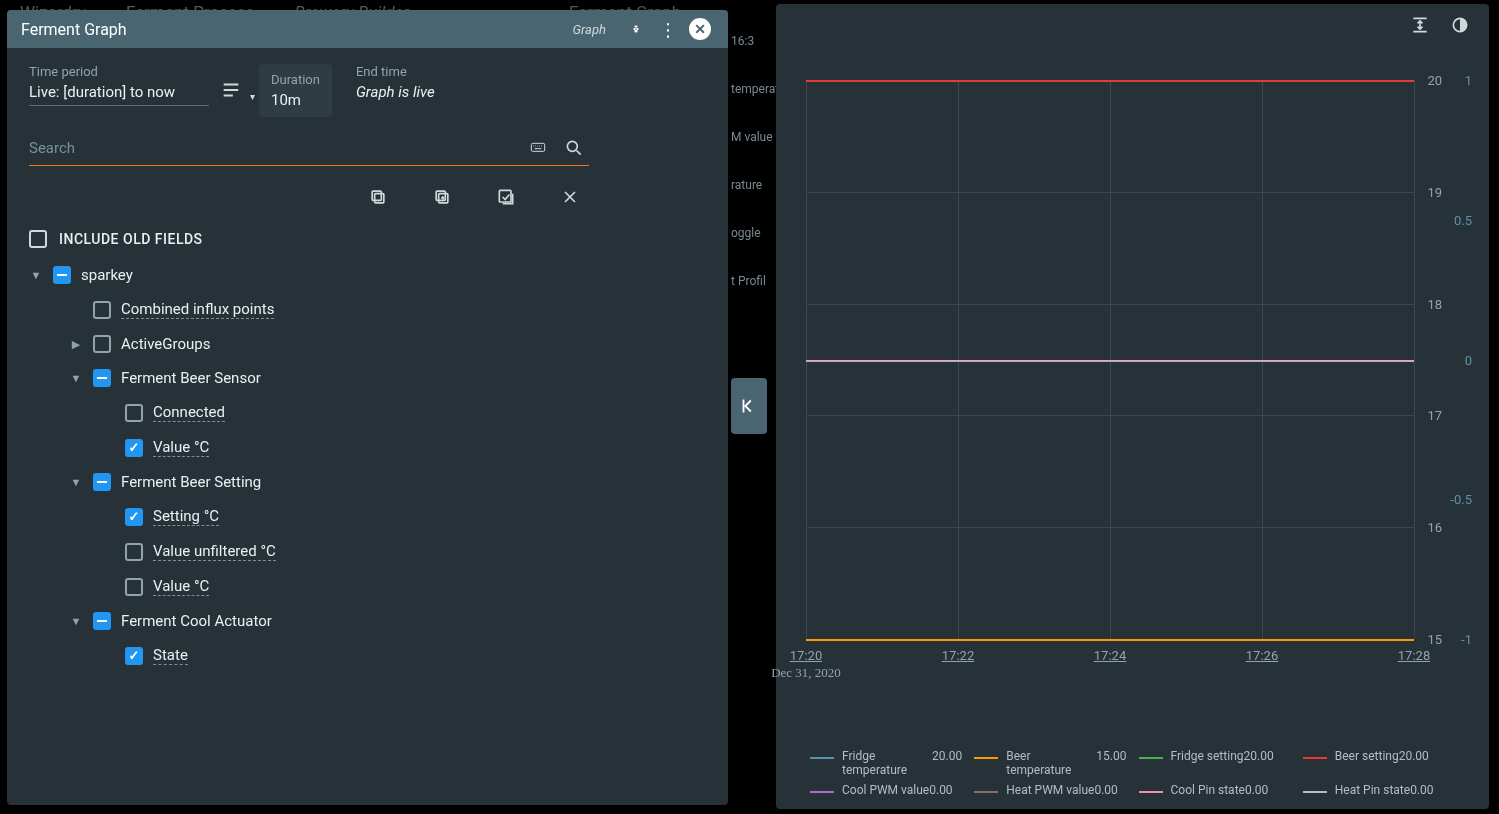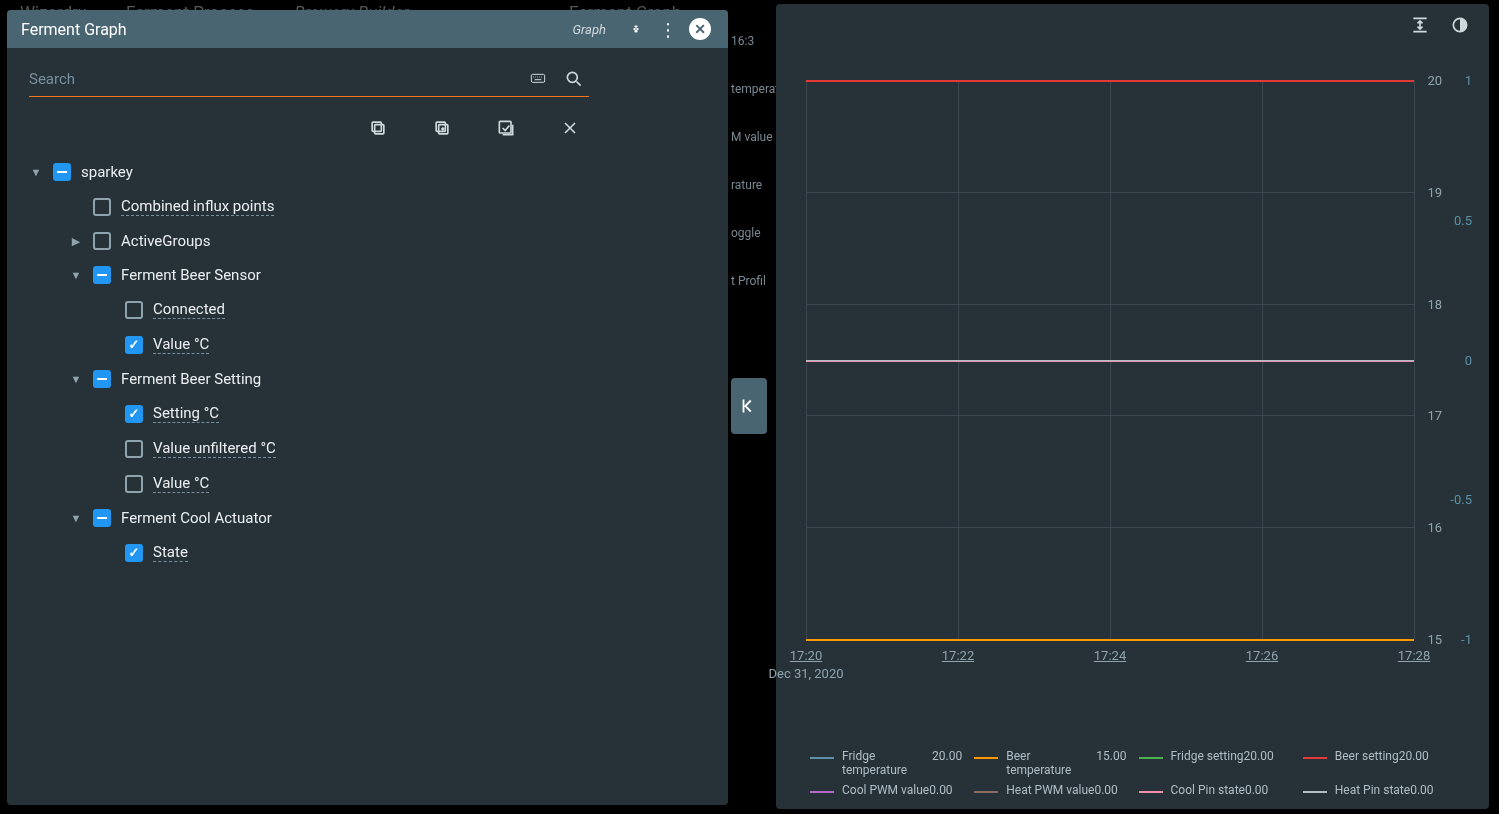--- a/index.html
+++ b/index.html
@@ -114,20 +114,41 @@
           <path d="M7 14l5-5 5 5M7 10l5 5 5-5" stroke="#fff" stroke-width="2" fill="none" transform="rotate(90 12 12)"></path>
         </svg>
     </div>
     <div class="ico" style="font-size:18px;color:#fff">⋮</div>
     <div class="ico">
         <div class="close-circ">✕</div>
       </div>
   </div>
 
   <div class="panel-body">
+    <div class="config-row">
+      <div class="period-wrap">
+        <div class="field" style="width:180px">
+          <div class="lab">Time period</div>
+          <div class="val">Live: [duration] to now</div>
+        </div>
+        <div class="icon-dropdown">
+          <svg viewBox="0 0 24 24">
+              <path d="M4 6h16M4 12h16M4 18h10" stroke="#cfd8dc" stroke-width="2"></path>
+            </svg>
+        </div>
+      </div>
+      <div class="duration-box">
+        <div class="lab">Duration</div>
+        <div class="val">10m</div>
+      </div>
+      <div class="field" style="margin-left:12px">
+        <div class="lab">End time</div>
+        <div class="val it">Graph is live</div>
+      </div>
+    </div>
 
     <div class="search-row" style="width:560px">
       <input placeholder="Search" style="">
       <div class="seg">
         <svg viewBox="0 0 24 24" width="22" height="16">
             <rect x="2" y="5" width="20" height="12" rx="2" stroke="#cfd8dc" fill="none" stroke-width="1.5"></rect>
             <path d="M5 9h1M8 9h1M11 9h1M14 9h1M17 9h1M7 13h10" stroke="#cfd8dc" stroke-width="1.5"></path>
           </svg>
       </div>
       <div class="seg">
@@ -159,20 +180,24 @@
             <path d="M20 8v12H8"></path>
           </svg>
         </div>
       <div class="tb">
           <svg viewBox="0 0 24 24">
             <path d="M6 6l12 12M18 6L6 18"></path>
           </svg>
         </div>
     </div>
 
+    <div class="check-row">
+      <span class="cb empty" style="width:18px;height:18px;border:2px solid #cfd8dc;border-radius:3px;display:inline-block"></span>
+      <span class="lab">INCLUDE OLD FIELDS</span>
+    </div>
 
     <div class="tree">
       <div class="tree-node tree-indent0">
         <span class="caret">▼</span>
         <span class="cb partial"></span>
         <span class="txt">sparkey</span>
       </div>
       <div id="tree-items">
           <div class="tree-node tree-indent1">
             <span class="caret" style="visibility: hidden;"></span>
@@ -278,21 +303,21 @@
         <div class="y1-label" style="right: -28px; top: 20%;">19</div>
         <div class="grid-h" style="top: 0%;"></div>
         <div class="y1-label" style="right: -28px; top: 0%;">20</div>
         <div class="y2-label" style="right: -58px; top: 100%;">-1</div>
         <div class="y2-label" style="right: -58px; top: 75%;">-0.5</div>
         <div class="y2-label" style="right: -58px; top: 50%;">0</div>
         <div class="y2-label" style="right: -58px; top: 25%;">0.5</div>
         <div class="y2-label" style="right: -58px; top: 0%;">1</div>
         <div class="grid-v" style="left: 0%;"></div>
         <div class="x-label" style="left: 0%;">17:20</div>
-        <div class="x-date" style="left: 0%;">Dec 31, 2020</div>
+        <div class="x-date" style="left: 0%; font-family: Liberation Serif, serif;">Dec 31, 2020</div>
         <div class="grid-v" style="left: 25%;"></div>
         <div class="x-label" style="left: 25%;">17:22</div>
         <div class="grid-v" style="left: 50%;"></div>
         <div class="x-label" style="left: 50%;">17:24</div>
         <div class="grid-v" style="left: 75%;"></div>
         <div class="x-label" style="left: 75%; text-align: center;">17:26</div>
         <div class="grid-v" style="left: 100%;"></div>
         <div class="x-label" style="left: 100%;">17:28</div>
         <div class="data-line" style="top: 0%; background: rgb(92, 145, 168); height: 1px;"></div>
         <div class="data-line" style="top: 100%; background: rgb(255, 152, 0); height: 2px;"></div>

